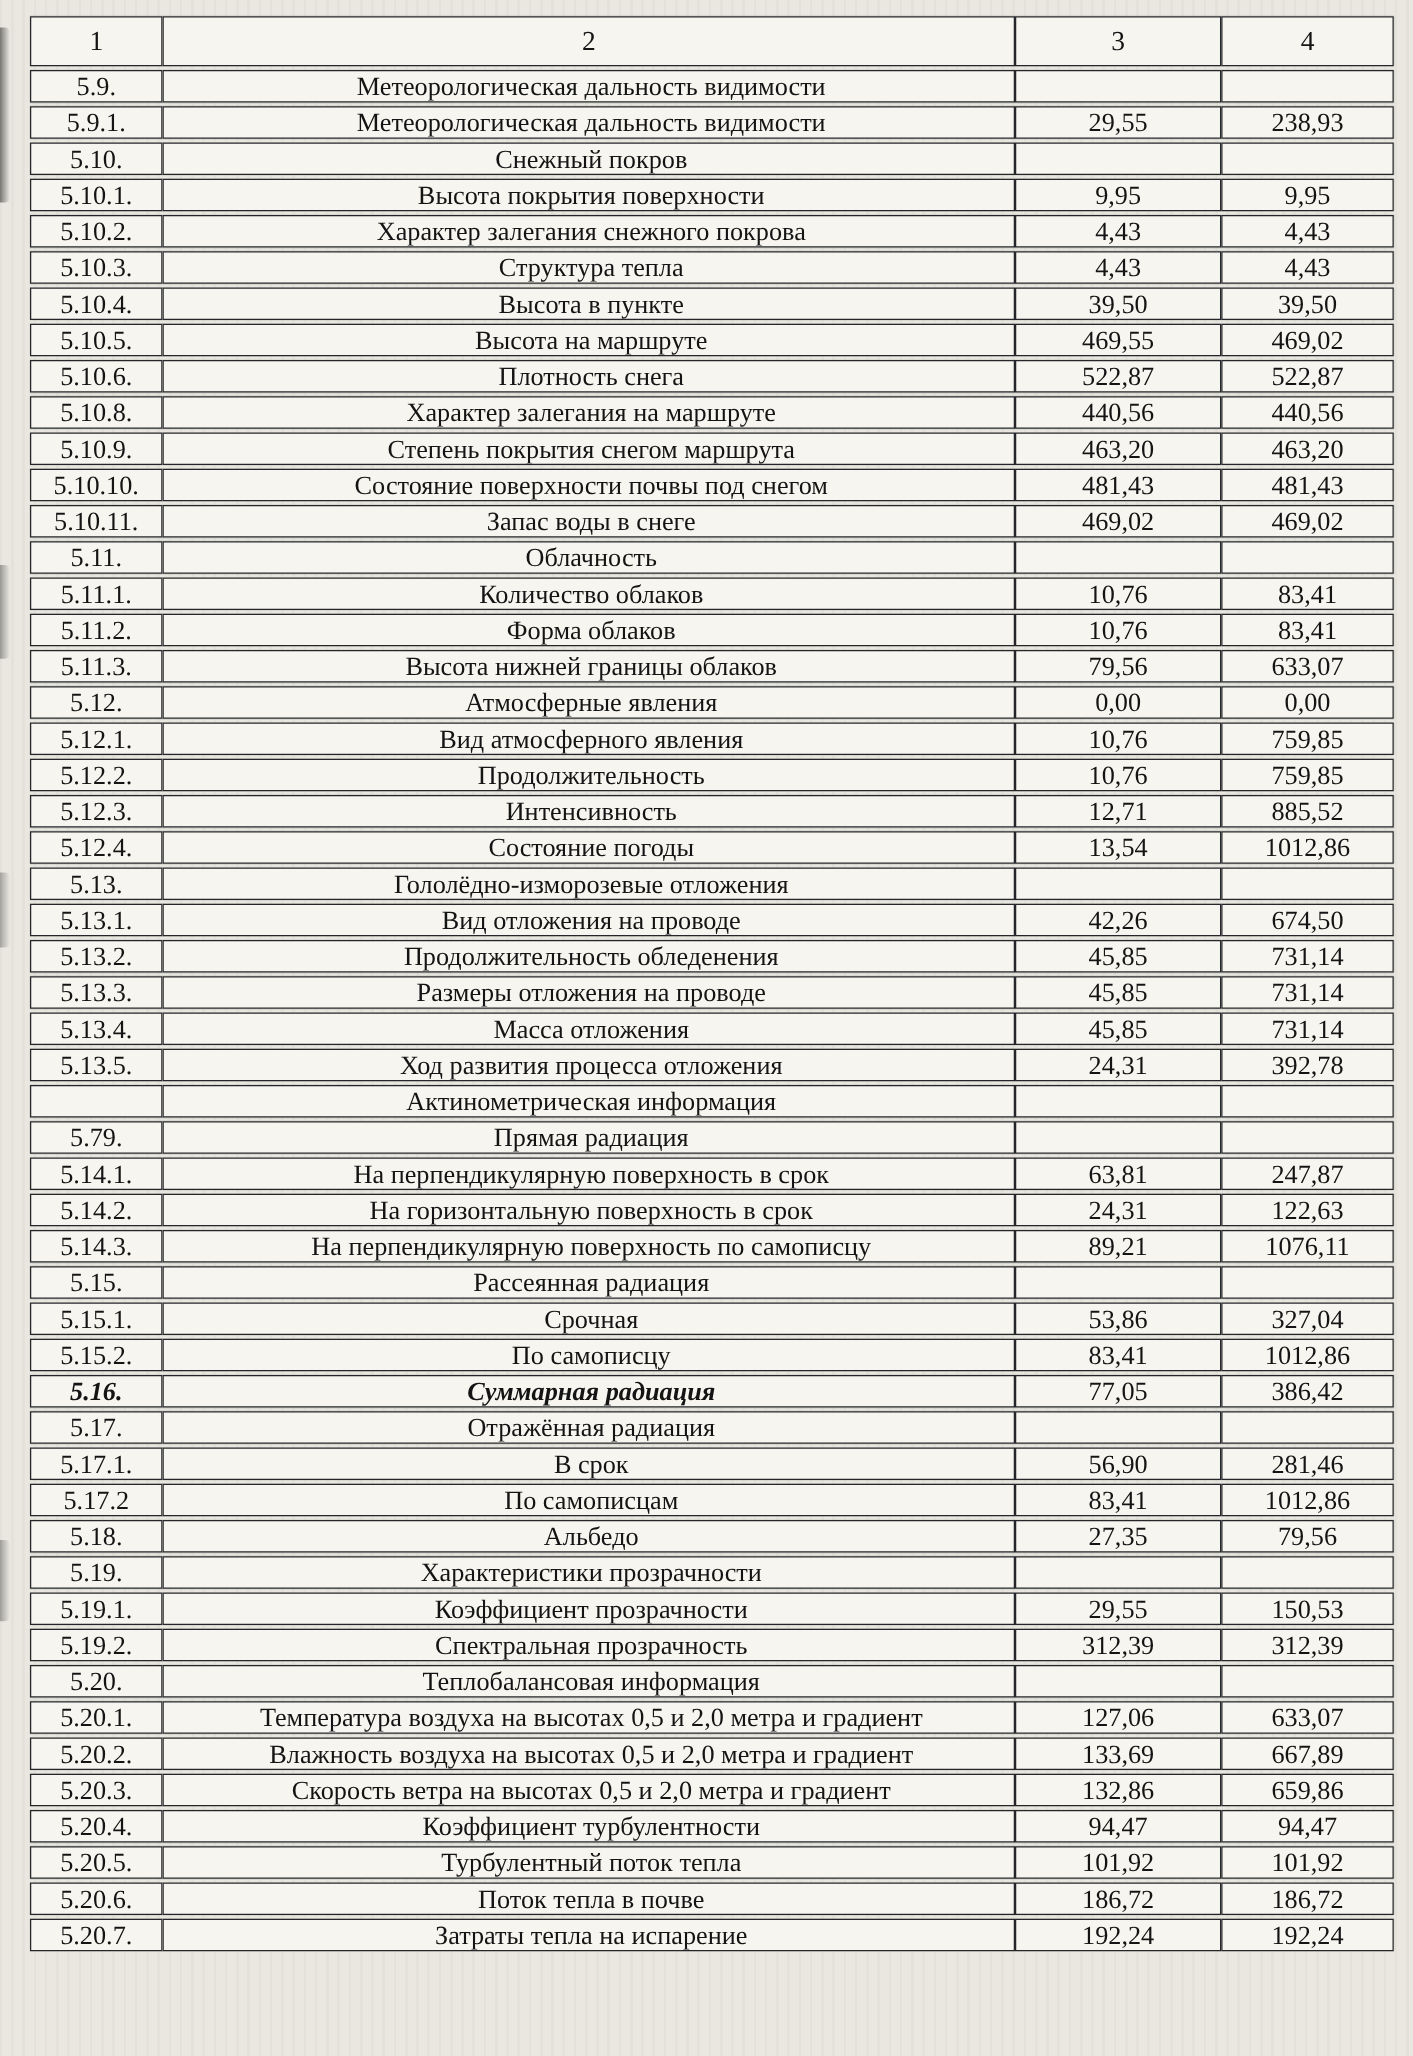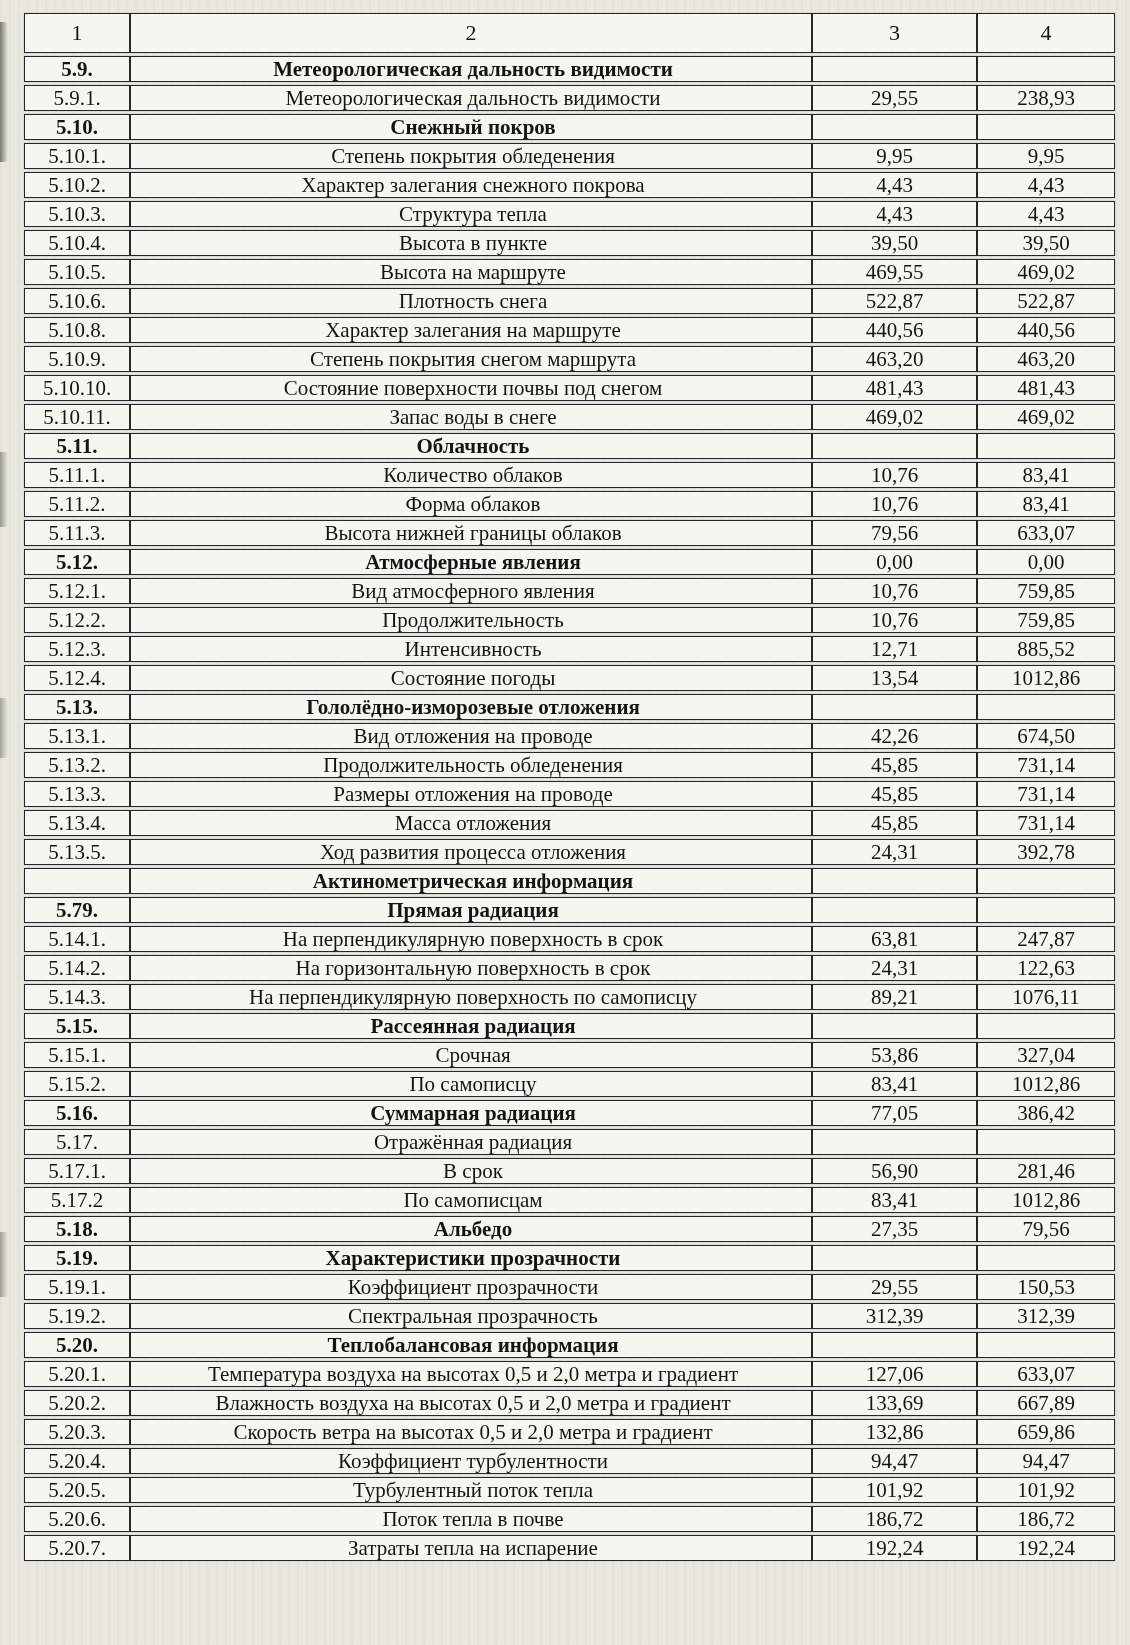--- a/index.html
+++ b/index.html
@@ -43,23 +43,23 @@
   }
   .doc-table td {
     height: 24px;
     line-height: 24px;
     font-size: 21px;
     vertical-align: middle;
   }
   td.c-num { text-align: center; padding: 0 2px; }
   td.c-label { text-align: center; padding: 0 8px 0 12px; }
   td.c-val { text-align: center; padding: 0 4px; }
-  tr.section td.c-num, tr.section td.c-label { font-weight: bold; }
+  tr.section td.c-num, tr.section td.c-label { font-weight: normal; }
   tr.section-italic td.c-num, tr.section-italic td.c-label {
-    font-weight: bold; 
+    font-weight: bold; font-style: italic;
   }
   
   .smudge {
     position: absolute; left: 0; width: 8px;
     background: linear-gradient(90deg, rgba(35,33,30,0.55), rgba(35,33,30,0));
     border-radius: 0 4px 4px 0;
     pointer-events: none;
   }
   .smudge-1 { top: 22px;  height: 140px; }
   .smudge-2 { top: 452px; height: 75px;  opacity: .7; }
@@ -103,21 +103,21 @@
     <td class="c-val">238,93</td>
   </tr>
       <tr class="section">
     <td class="c-num">5.10.</td>
     <td class="c-label">Снежный покров</td>
     <td class="c-val"></td>
     <td class="c-val"></td>
   </tr>
       <tr class="item">
     <td class="c-num">5.10.1.</td>
-    <td class="c-label">Степень покрытия обледенения</td>
+    <td class="c-label">Высота покрытия поверхности</td>
     <td class="c-val">9,95</td>
     <td class="c-val">9,95</td>
   </tr>
       <tr class="item">
     <td class="c-num">5.10.2.</td>
     <td class="c-label">Характер залегания снежного покрова</td>
     <td class="c-val">4,43</td>
     <td class="c-val">4,43</td>
   </tr>
       <tr class="item">

